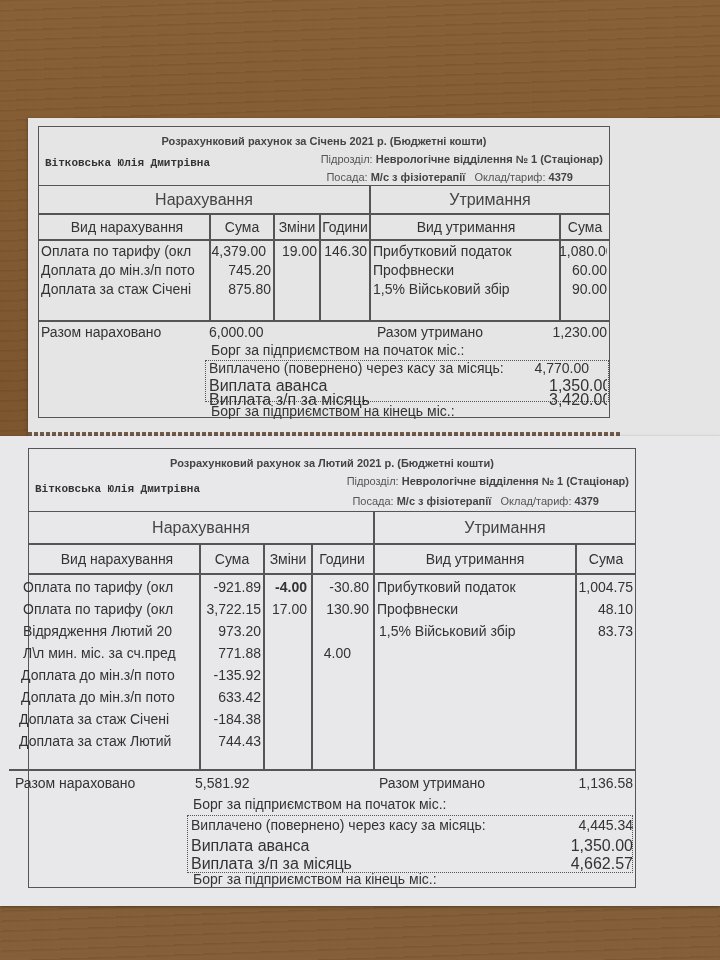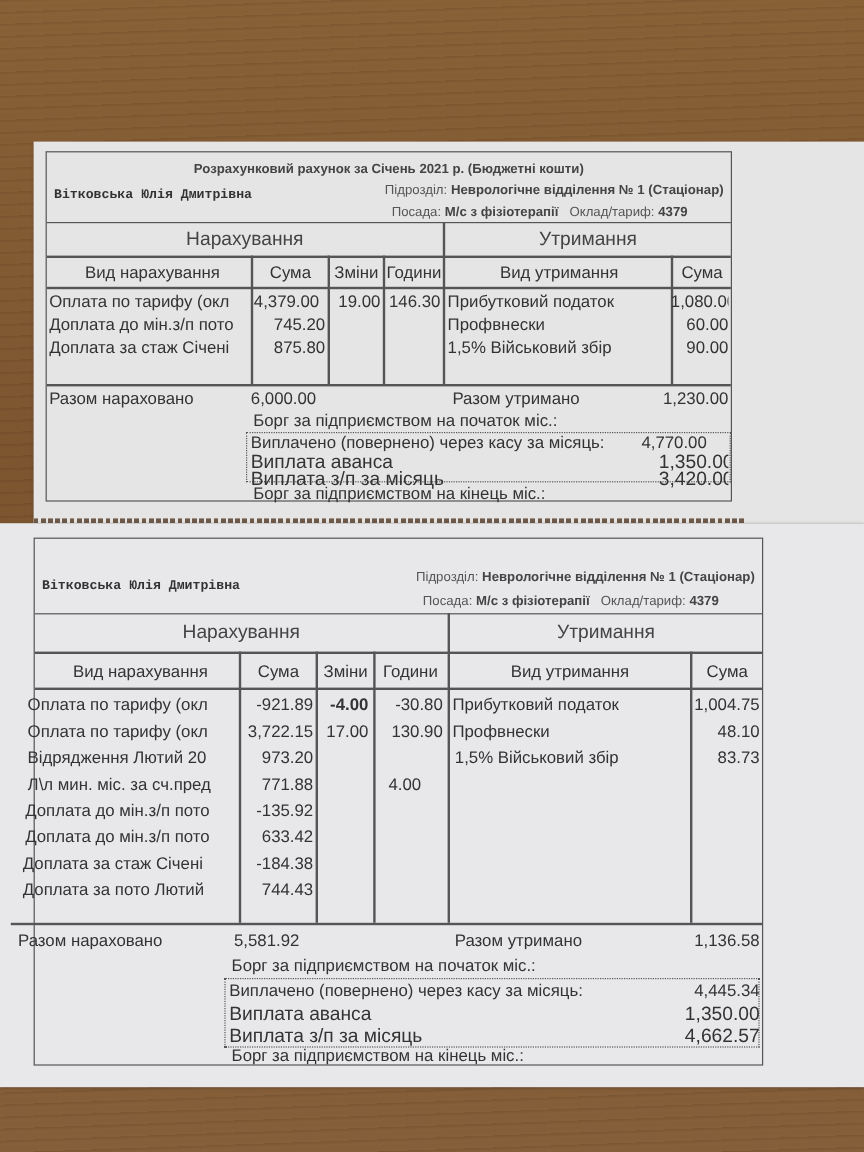--- a/index.html
+++ b/index.html
@@ -116,20 +116,21 @@
     <div class="cell small" style="left:170px; top:264px;">Виплата з/п за місяць</div>
     <div class="cell num small" style="left:510px; width:58px; top:264px;">3,420.00</div>
     <div class="cell" style="left:172px; top:276px;">Борг за підприємством на кінець міс.:</div>
   </div>
 </div>
 <div class="perf" style="top:432px; left:28px; right:100px;"></div>
 
 <div class="paper bottom">
   <div class="slip" style="left:28px; top:12px; width:608px; height:440px;">
     <div class="hdr" style="height:62px;">
+      <div class="title">Розрахунковий рахунок за Лютий 2021 р. (Бюджетні кошти)</div>
       <div class="name" style="top:34px;">Вітковська Юлія Дмитрівна</div>
       <div class="dept">
         <span class="lbl">Підрозділ:</span>
         <span>Неврологічне відділення № 1 (Стаціонар)</span>
       </div>
       <div class="pos" style="top:46px;">
         <span class="lbl">Посада:</span>
         <span>М/с з фізіотерапії</span>
         &nbsp;&nbsp;<span class="lbl">Оклад/тариф:</span>
         <span>4379</span>
@@ -178,21 +179,21 @@
     </div>
     <div>
       <div class="cell" style="left:-8px; width:178px; top:240px;">Доплата до мін.з/п пото</div>
       <div class="cell num" style="left:170px; width:62px; top:240px;">633.42</div>
     </div>
     <div>
       <div class="cell" style="left:-10px; width:180px; top:262px;">Доплата за стаж Січені</div>
       <div class="cell num" style="left:170px; width:62px; top:262px;">-184.38</div>
     </div>
     <div>
-      <div class="cell" style="left:-10px; width:180px; top:284px;">Доплата за пото Лютий</div>
+      <div class="cell" style="left:-10px; width:180px; top:284px;">Доплата за стаж Лютий</div>
       <div class="cell num" style="left:170px; width:62px; top:284px;">744.43</div>
     </div>
 
     <div>
       <div class="cell" style="left:348px; width:196px; top:130px;">Прибутковий податок</div>
       <div class="cell num" style="left:540px; width:64px; top:130px;">1,004.75</div>
     </div>
     <div>
       <div class="cell" style="left:348px; width:196px; top:152px;">Профвнески</div>
       <div class="cell num" style="left:540px; width:64px; top:152px;">48.10</div>

